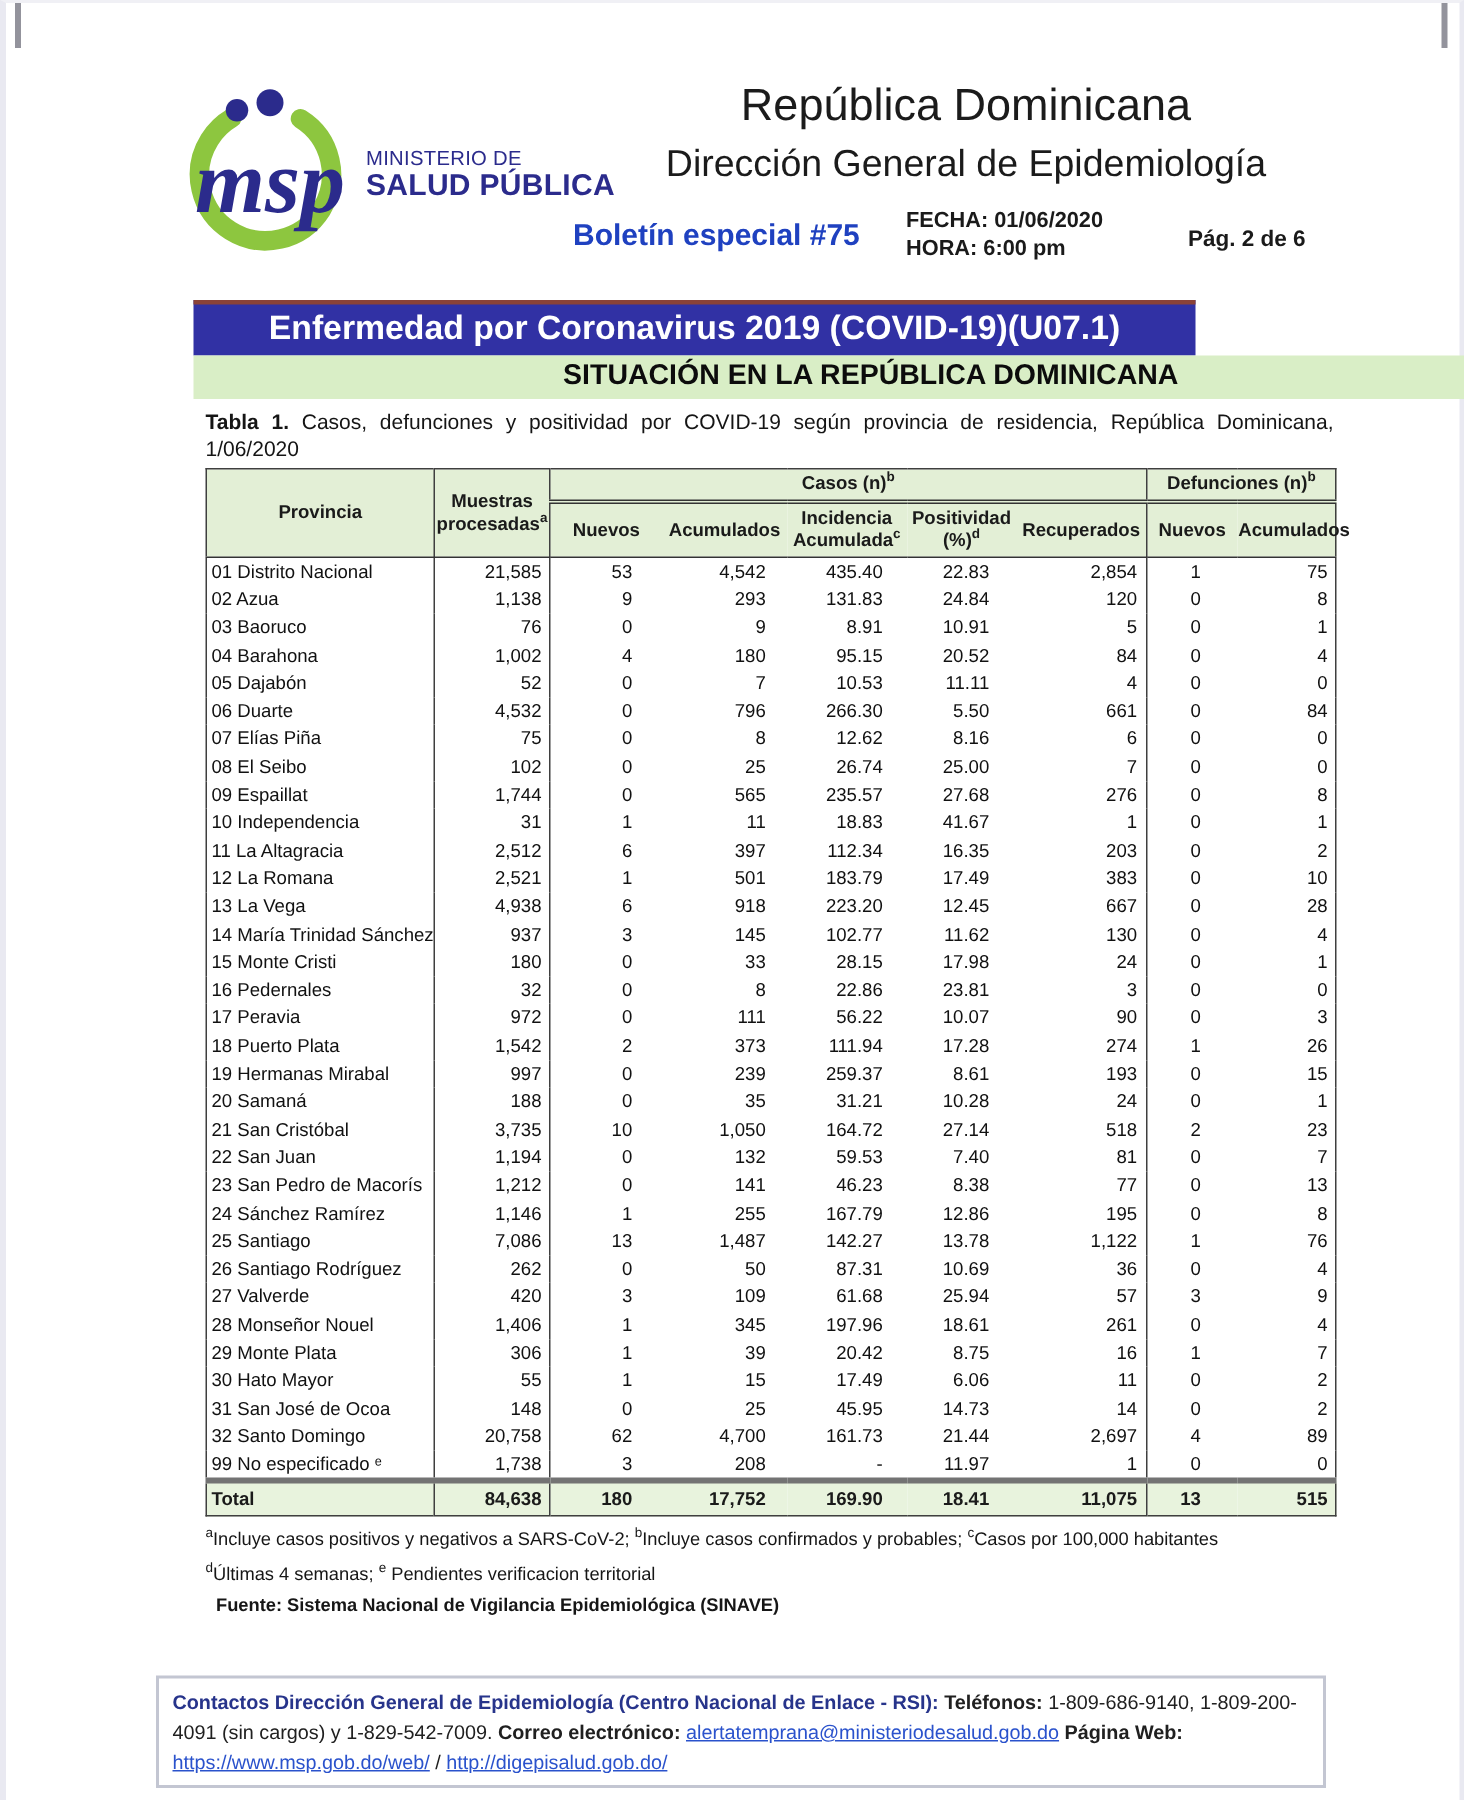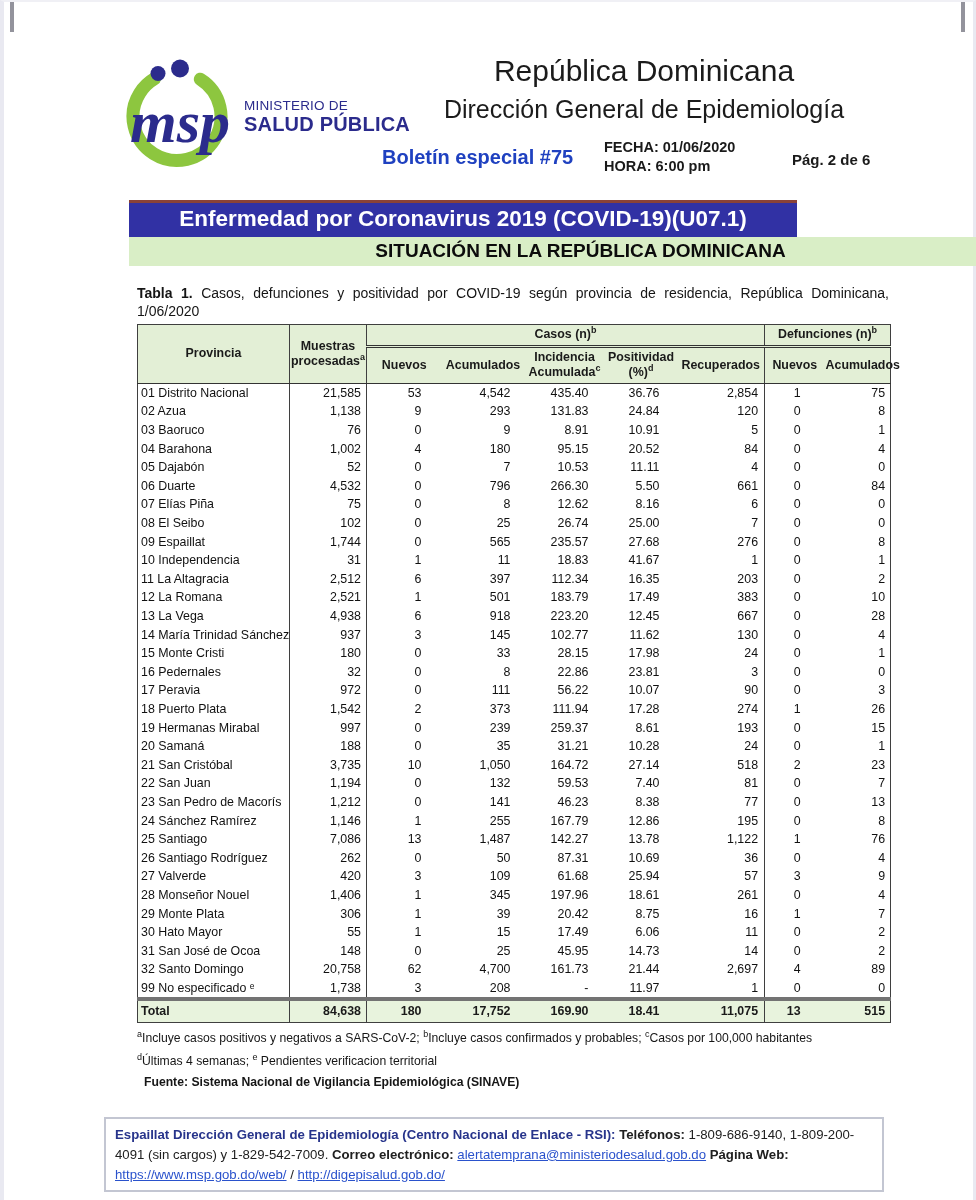--- a/index.html
+++ b/index.html
@@ -24,21 +24,21 @@
   .department{position:absolute;left:390px;top:93px;width:500px;text-align:center;font-size:25px;color:#1b1b1b;}
   .bulletin{position:absolute;left:378px;top:144px;font-size:20px;font-weight:bold;color:var(--bulletin-blue);}
   .datetime{position:absolute;left:600px;top:136px;font-size:14.5px;font-weight:bold;line-height:1.3;}
   .pagenum{position:absolute;left:788px;top:149px;font-size:15px;font-weight:bold;}
 
   
   .banner-blue{margin:2px 0 0 125px;width:668px;background:var(--banner-blue);border-top:3px solid var(--banner-accent);
     color:#fff;font-weight:bold;font-size:22.5px;text-align:center;padding:3px 0 5px;}
   .banner-green{margin-left:125px;width:903px;background:var(--banner-green-bg);color:#0c0c0c;
     font-weight:bold;font-size:19px;text-align:center;padding:3px 0 4px;}
-  .caption{margin:18px 0 4px 133px;width:752px;font-size:14px;text-align:justify;line-height:1.3;color:#151515;}
+  .caption{margin:6px 0 4px 133px;width:752px;font-size:14px;text-align:justify;line-height:1.3;color:#151515;}
   .caption b{font-weight:bold;}
 
   
   table{margin-left:133px;width:753px;border-collapse:collapse;table-layout:fixed;font-size:12.4px;}
   table,th,td{border:0;}
   .tbl-outer{border:1.5px solid #3f3f3f;}
   thead th{background:var(--table-header-bg);font-weight:bold;text-align:center;vertical-align:middle;line-height:1.25;padding:2px 1px;}
   thead .group{border-bottom:3px double #333;}
   thead tr.sub th{border-bottom:1.5px solid #333;}
   th.rspan{border-bottom:1.5px solid #333;}
@@ -124,21 +124,21 @@
         <th><span>Acumulados</span></th>
       </tr>
     </thead>
     <tbody>
         <tr>
           <td class="c0 vline-r">01 Distrito Nacional</td>
           <td class="c1 num vline-r">21,585</td>
           <td class="c2 num">53</td>
           <td class="c3 num">4,542</td>
           <td class="c4 num">435.40</td>
-          <td class="c5 num">36.76</td>
+          <td class="c5 num">22.83</td>
           <td class="c6 num vline-r">2,854</td>
           <td class="c7 num">1</td>
           <td class="c8 num">75</td>
         </tr>
         <tr>
           <td class="c0 vline-r">02 Azua</td>
           <td class="c1 num vline-r">1,138</td>
           <td class="c2 num">9</td>
           <td class="c3 num">293</td>
           <td class="c4 num">131.83</td>
@@ -504,21 +504,21 @@
     </tfoot>
   </table>
 
   <div class="footnotes">
       <div><sup>a</sup>Incluye casos positivos y negativos a SARS-CoV-2; <sup>b</sup>Incluye casos confirmados y probables; <sup>c</sup>Casos por 100,000 habitantes</div>
       <div><sup>d</sup>Últimas 4 semanas; <sup>e</sup> Pendientes verificacion territorial</div>
     </div>
   <div class="source">Fuente: Sistema Nacional de Vigilancia Epidemiológica (SINAVE)</div>
 
   <div class="footer-box">
-    <span class="navy">Espaillat Dirección General de Epidemiología (Centro Nacional de Enlace - RSI):</span>
+    <span class="navy">Contactos Dirección General de Epidemiología (Centro Nacional de Enlace - RSI):</span>
     <b>Teléfonos:</b>
     <span>1-809-686-9140, 1-809-200-4091 (sin cargos) y 1-829-542-7009.</span>
     <b>Correo electrónico:</b>
     <a>alertatemprana@ministeriodesalud.gob.do</a>
     <b>Página Web:</b>
     <a>https://www.msp.gob.do/web/</a>
     <span>/</span>
     <a>http://digepisalud.gob.do/</a>
   </div>
 </div>

